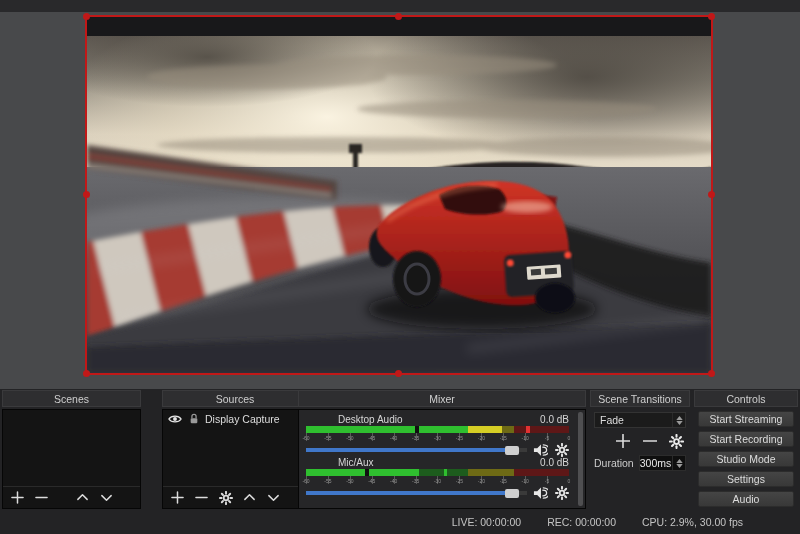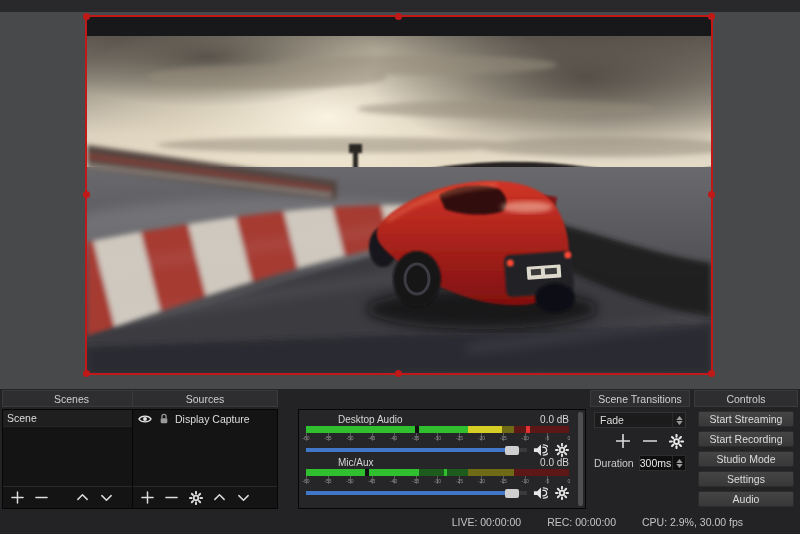--- a/index.html
+++ b/index.html
@@ -14,21 +14,21 @@
                border:2px solid #c11818; }
   .selection svg.scene { position:absolute; inset:0; width:100%; height:100%; display:block; }
   .handle { position:absolute; width:7px; height:7px; border-radius:50%; background:#c11818; }
   .h-tl{left:-4px;top:-4px}.h-tc{left:50%;margin-left:-4px;top:-4px}.h-tr{right:-4px;top:-4px}
   .h-ml{left:-4px;top:50%;margin-top:-4px}.h-mr{right:-4px;top:50%;margin-top:-4px}
   .h-bl{left:-4px;bottom:-4px}.h-bc{left:50%;margin-left:-4px;bottom:-4px}.h-br{right:-4px;bottom:-4px}
 
   
   .panelrow { position:absolute; left:0; top:389px; width:800px; height:121px; }
   .panel { position:absolute; top:1px; height:119px; }
-  .p-scenes{left:2px;width:139px}.p-sources{left:132px;width:146px}.p-mixer{left:298px;width:288px}
+  .p-scenes{left:2px;width:139px}.p-sources{left:162px;width:146px}.p-mixer{left:298px;width:288px}
   .p-trans{left:590px;width:100px}.p-controls{left:694px;width:104px}
   .phead { height:17px; background:#2e2e30; border:1px solid #3a3a3c; color:#cfcfcf;
            font-size:10.5px; display:flex; align-items:center; justify-content:center; }
   .pbox  { position:absolute; left:0; top:19px; right:0; bottom:0;
            background:#141414; border:1px solid #060606; }
   .listrow { height:17px; display:flex; align-items:center; padding:0 4px; gap:4px;
              color:#dddddd; font-size:10.5px; }
   .listrow.selected { background:#1f1f1f; border-bottom:1px solid #262626; }
   .ptoolbar { position:absolute; left:0; right:0; bottom:0; height:22px;
               border-top:1px solid #2a2a2a; display:flex; align-items:center; padding:0 7px; gap:9px; }
@@ -217,23 +217,20 @@
       <div class="handle h-bc"></div>
       <div class="handle h-br"></div>
     </div>
   </div>
 
   <div class="panelrow">
 
     <section class="panel p-scenes">
       <div class="phead">Scenes</div>
       <div class="pbox">
-        <div class="listrow selected">
-          <span>Scene</span>
-        </div>
         <div class="ptoolbar">
           <span class="tbicon">
             <svg width="13" height="13" viewBox="0 0 14 14">
                 <path class="ico" d="M7,1 V13 M1,7 H13"></path>
               </svg>
             </span>
           <span class="tbicon">
             <svg width="13" height="13" viewBox="0 0 14 14">
                 <path class="ico" d="M1,7 H13"></path>
               </svg>
@@ -305,20 +302,21 @@
           <span class="tbicon">
             <svg width="13" height="13" viewBox="0 0 14 14">
                 <polyline class="ico" points="2,5 7,10 12,5"></polyline>
               </svg>
             </span>
         </div>
       </div>
     </section>
 
     <section class="panel p-mixer">
+      <div class="phead">Mixer</div>
       <div class="pbox">
 
         <div class="channel ch0">
           <div class="ch-head">
             <span>Desktop Audio</span>
             <span>0.0 dB</span>
           </div>
           <div class="meter">
               <div class="seg" style="left: 0%; width: 41.5%; background: rgb(47, 191, 47);"></div>
               <div class="seg" style="left: 41.5%; width: 1.3%; background: rgb(16, 16, 16);"></div>

